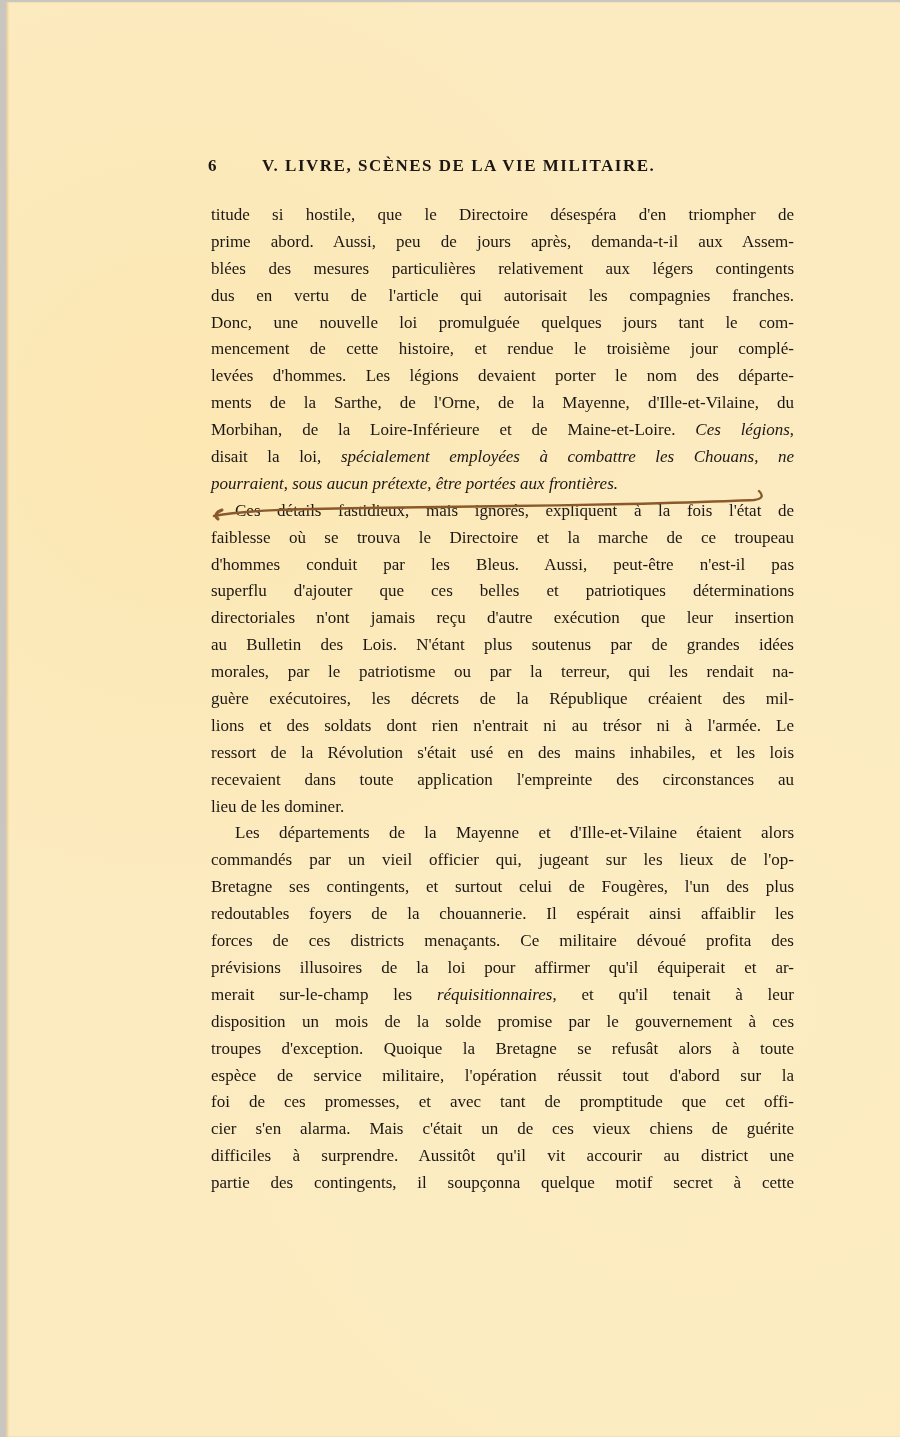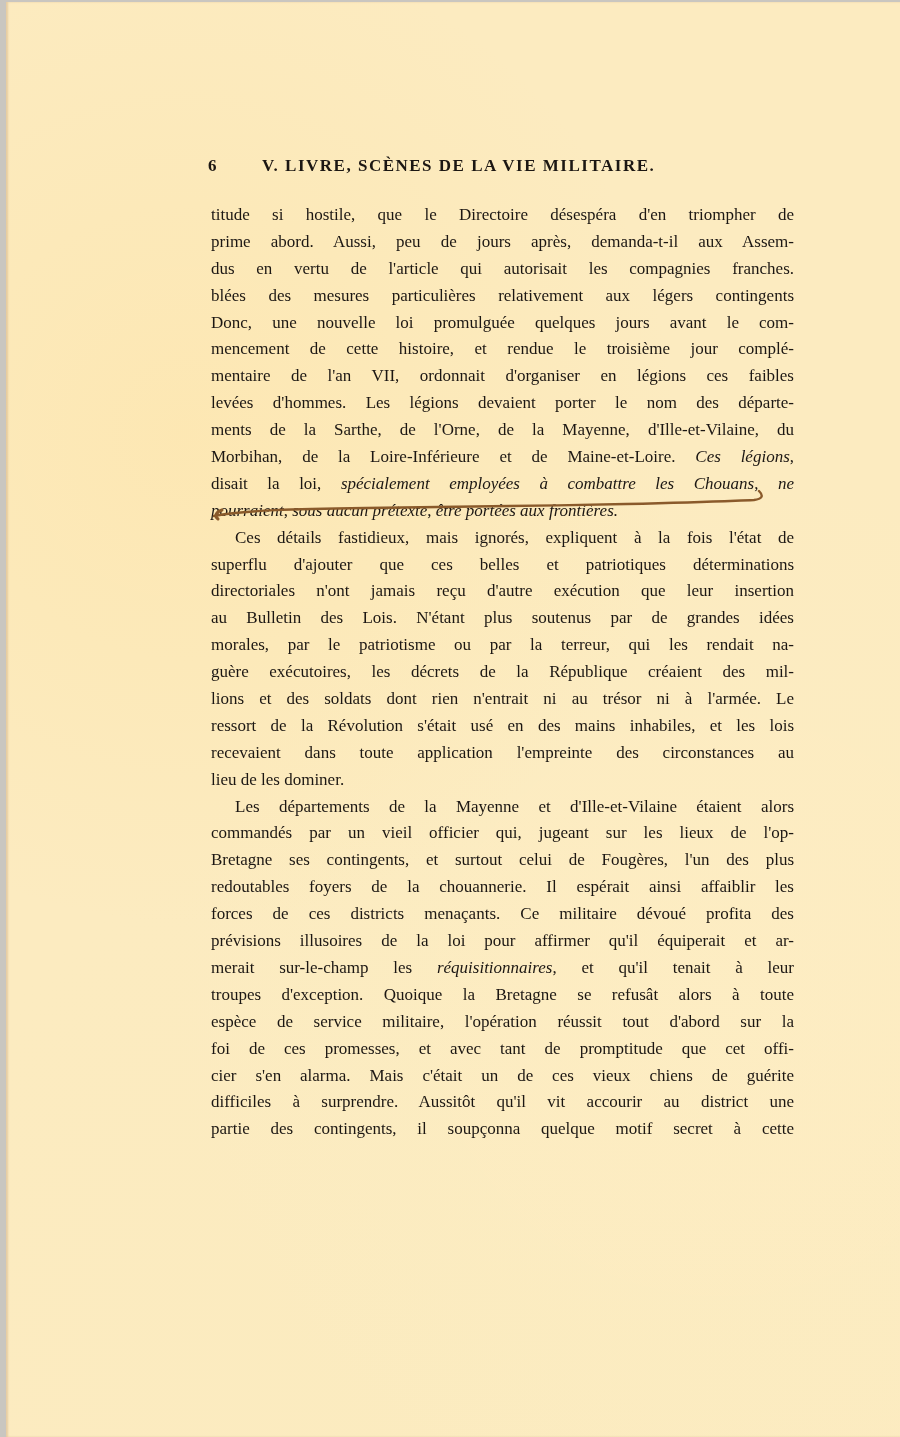--- a/index.html
+++ b/index.html
@@ -90,47 +90,49 @@
 <div class="page">
 
   <div class="header">
     <span class="folio">6</span>
     <span class="running-title">V. LIVRE, SCÈNES DE LA VIE MILITAIRE.</span>
   </div>
 
   <div class="text-block">
     <div class="line">titude si hostile, que le Directoire désespéra d'en triompher de</div>
     <div class="line">prime abord. Aussi, peu de jours après, demanda-t-il aux Assem-</div>
+    <div class="line">blées des mesures particulières relativement aux légers contingents</div>
     <div class="line">dus en vertu de l'article qui autorisait les compagnies franches.</div>
-    <div class="line">blées des mesures particulières relativement aux légers contingents</div>
-    <div class="line">Donc, une nouvelle loi promulguée quelques jours avant le com-</div>
+    <div class="line">Donc, une nouvelle loi promulguée quelques jours tant le com-</div>
     <div class="line">mencement de cette histoire, et rendue le troisième jour complé-</div>
-    <div class="line">mentaire de l'an VII, ordonnait d'organiser en légions ces faibles</div>
     <div class="line">levées d'hommes. Les légions devaient porter le nom des départe-</div>
     <div class="line">ments de la Sarthe, de l'Orne, de la Mayenne, d'Ille-et-Vilaine, du</div>
     <div class="line"><span>Morbihan, de la Loire-Inférieure et de Maine-et-Loire. </span><i>Ces légions</i><span>,</span></div>
     <div class="line"><span>disait la loi, </span><i>spécialement employées à combattre les Chouans</i><span>, </span><i>ne</i></div>
     <div class="line last"><i>pourraient</i><span>, </span><i>sous aucun prétexte</i><span>, </span><i>être portées aux frontières.</i></div>
     <div class="line indent">Ces détails fastidieux, mais ignorés, expliquent à la fois l'état de</div>
+    <div class="line">faiblesse où se trouva le Directoire et la marche de ce troupeau</div>
+    <div class="line">d'hommes conduit par les Bleus. Aussi, peut-être n'est-il pas</div>
     <div class="line">superflu d'ajouter que ces belles et patriotiques déterminations</div>
     <div class="line">directoriales n'ont jamais reçu d'autre exécution que leur insertion</div>
     <div class="line">au Bulletin des Lois. N'étant plus soutenus par de grandes idées</div>
     <div class="line">morales, par le patriotisme ou par la terreur, qui les rendait na-</div>
     <div class="line">guère exécutoires, les décrets de la République créaient des mil-</div>
     <div class="line">lions et des soldats dont rien n'entrait ni au trésor ni à l'armée. Le</div>
     <div class="line">ressort de la Révolution s'était usé en des mains inhabiles, et les lois</div>
     <div class="line">recevaient dans toute application l'empreinte des circonstances au</div>
     <div class="line last">lieu de les dominer.</div>
     <div class="line indent">Les départements de la Mayenne et d'Ille-et-Vilaine étaient alors</div>
     <div class="line">commandés par un vieil officier qui, jugeant sur les lieux de l'op-</div>
     <div class="line">Bretagne ses contingents, et surtout celui de Fougères, l'un des plus</div>
     <div class="line">redoutables foyers de la chouannerie. Il espérait ainsi affaiblir les</div>
     <div class="line">forces de ces districts menaçants. Ce militaire dévoué profita des</div>
     <div class="line">prévisions illusoires de la loi pour affirmer qu'il équiperait et ar-</div>
     <div class="line"><span>merait sur-le-champ les </span><i>réquisitionnaires</i><span>, et qu'il tenait à leur</span></div>
+    <div class="line">disposition un mois de la solde promise par le gouvernement à ces</div>
     <div class="line">troupes d'exception. Quoique la Bretagne se refusât alors à toute</div>
     <div class="line">espèce de service militaire, l'opération réussit tout d'abord sur la</div>
     <div class="line">foi de ces promesses, et avec tant de promptitude que cet offi-</div>
     <div class="line">cier s'en alarma. Mais c'était un de ces vieux chiens de guérite</div>
     <div class="line">difficiles à surprendre. Aussitôt qu'il vit accourir au district une</div>
     <div class="line">partie des contingents, il soupçonna quelque motif secret à cette</div>
   </div>
 
   <svg class="pen-underline" viewBox="0 0 570 40">
     <path d="M8 28 C 40 22, 90 21, 160 20 S 330 18, 420 16 S 520 13, 548 12 C 556 11, 558 8, 553 3" fill="none" stroke="#8a5a2b" stroke-width="2.4" stroke-linecap="round"></path>

